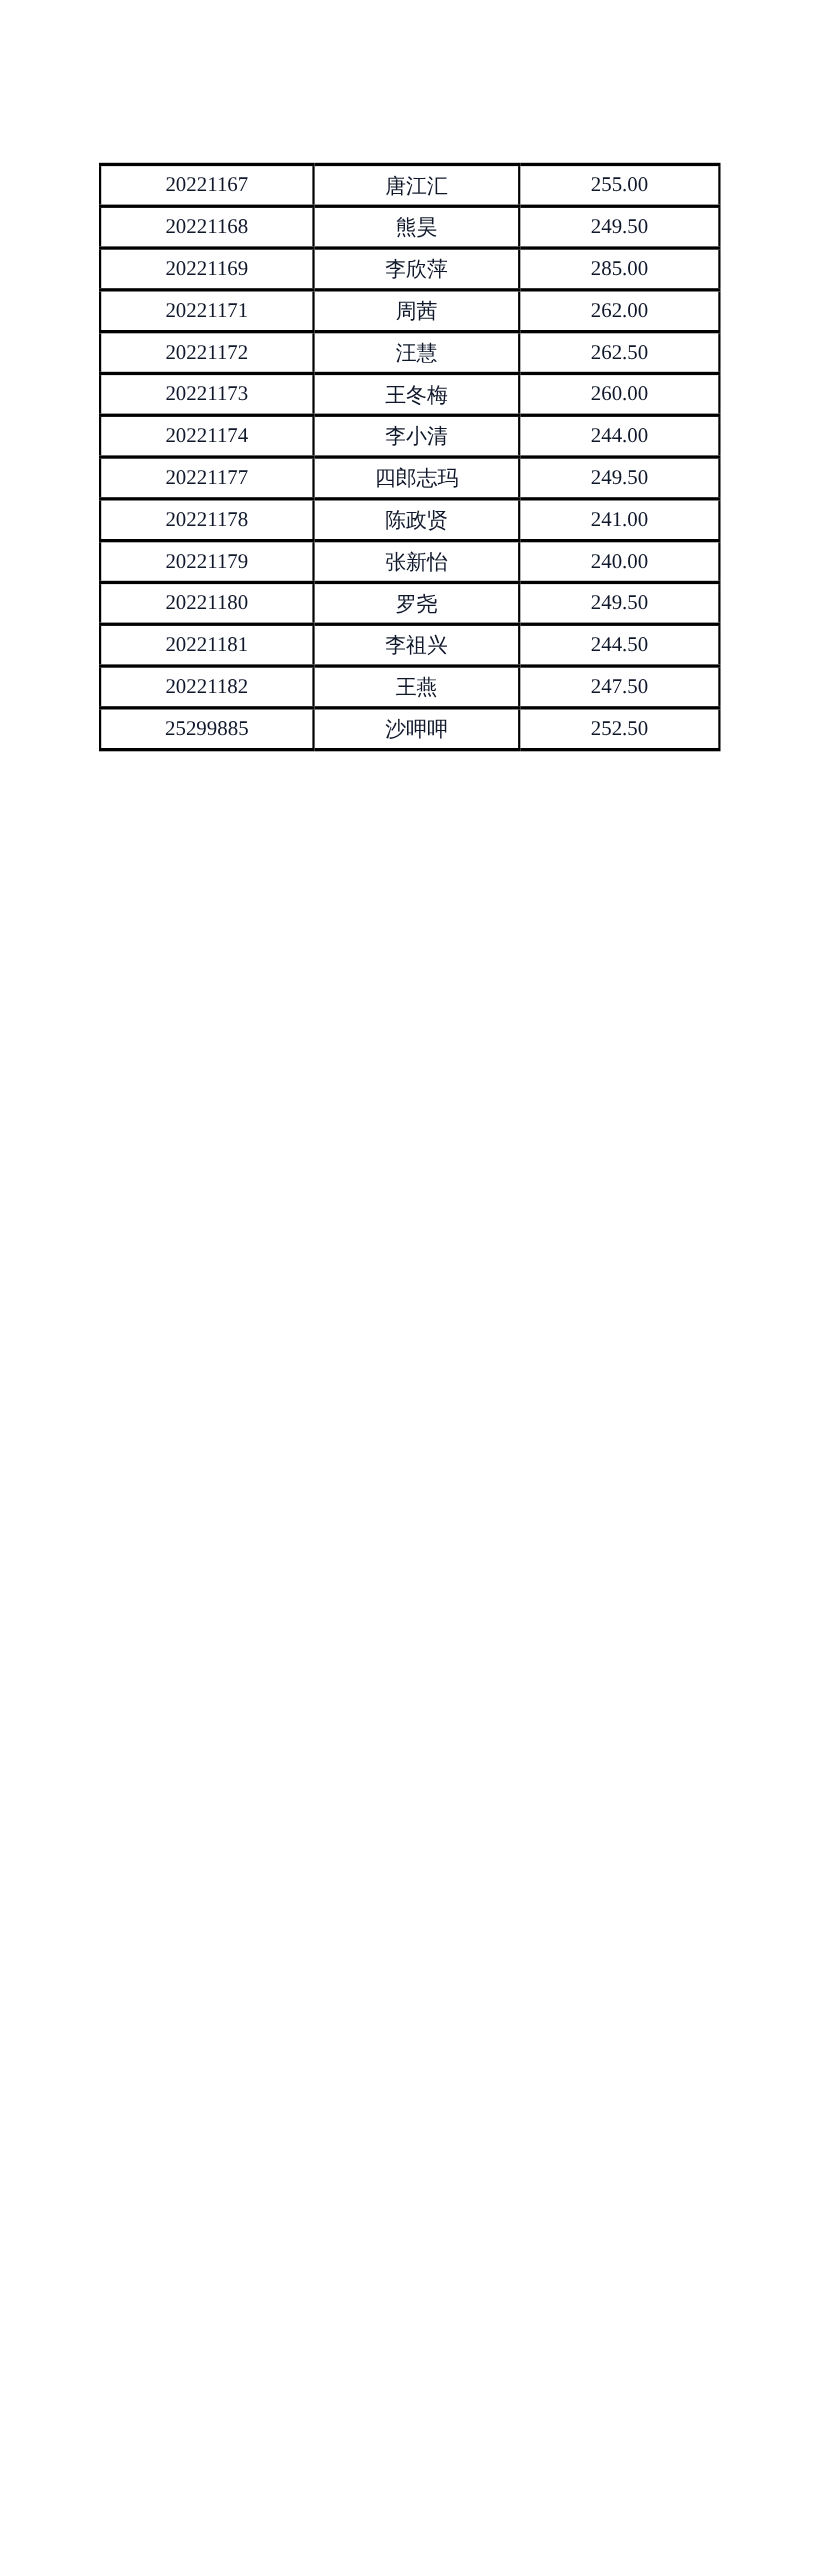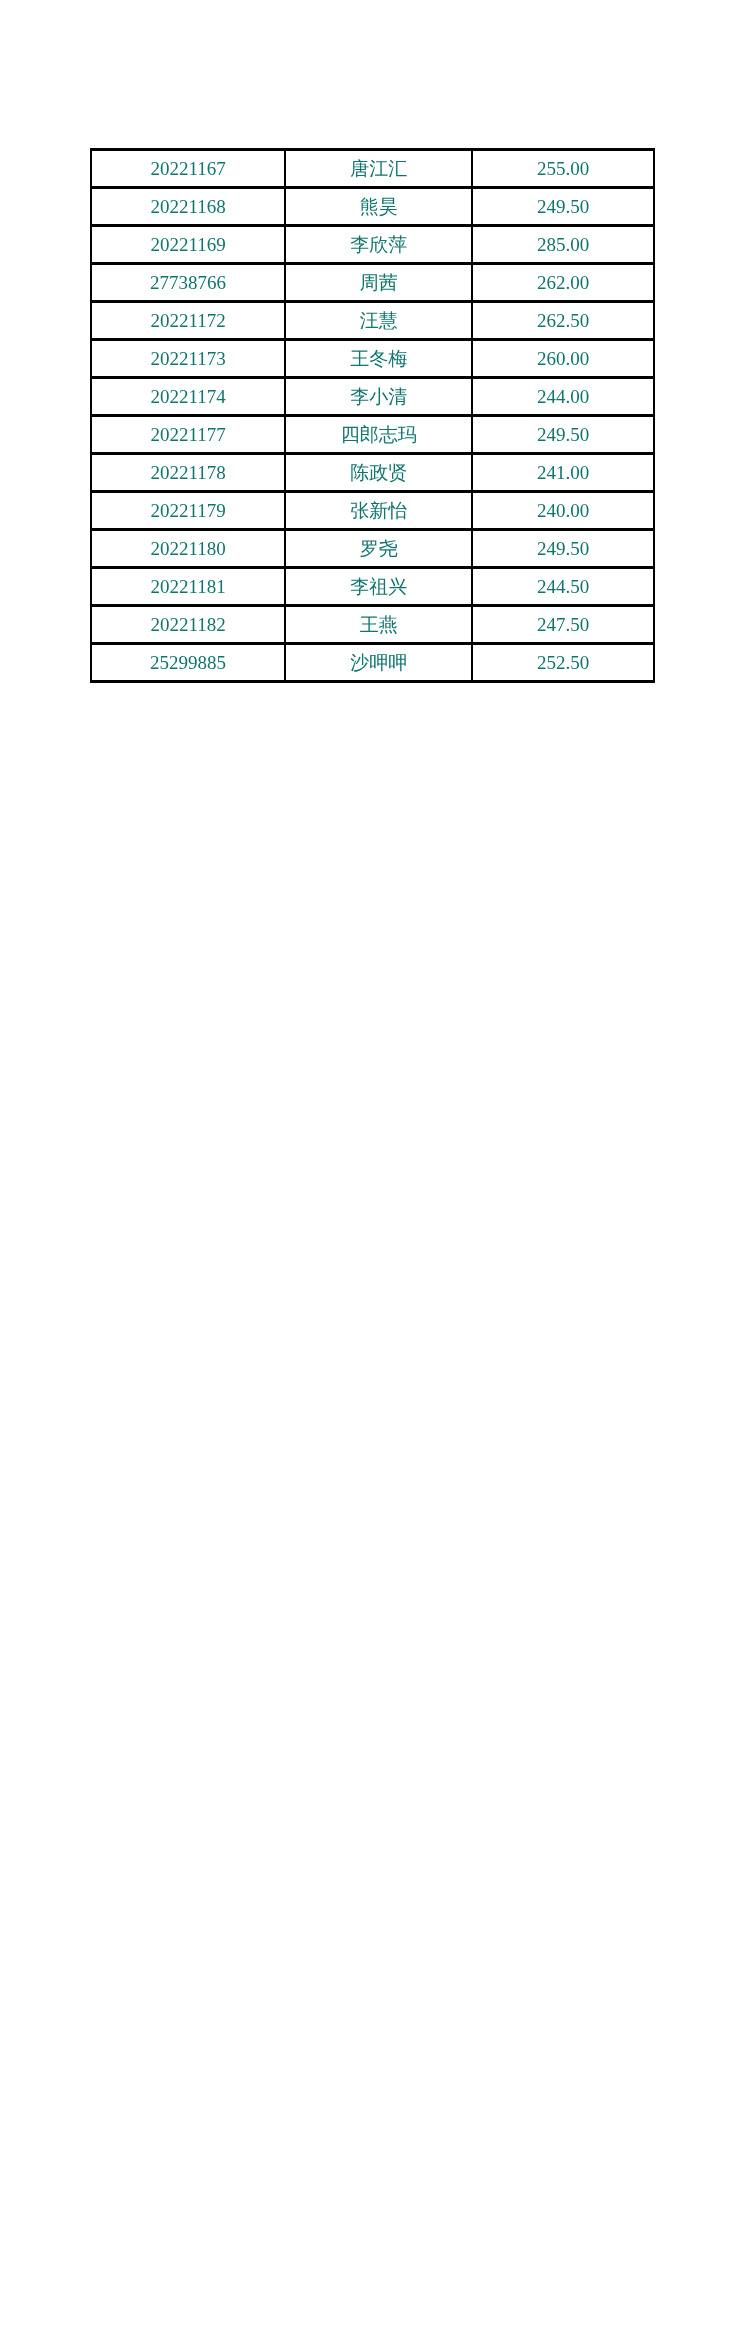--- a/index.html
+++ b/index.html
@@ -32,21 +32,21 @@
   }
   table.score-table td {
     border-left: 2px solid #000000;
     border-right: 2px solid #000000;
     border-top: 3px solid #000000;
     border-bottom: 3px solid #000000;
     height: 38px;
     text-align: center;
     vertical-align: middle;
     font-size: 19px;
-    color: #0f766e;
+    color: #0f172a;
     letter-spacing: 0px;
     white-space: nowrap;
     overflow: hidden;
   }
   td.col-id    { width: 172px; }
   td.col-name  { width: 166px; }
   td.col-score { width: 161px; }
 </style>
 </head>
 <body>
@@ -64,21 +64,21 @@
             <td class="col-id">20221168</td>
             <td class="col-name">熊昊</td>
             <td class="col-score">249.50</td>
           </tr>
           <tr>
             <td class="col-id">20221169</td>
             <td class="col-name">李欣萍</td>
             <td class="col-score">285.00</td>
           </tr>
           <tr>
-            <td class="col-id">27738766</td>
+            <td class="col-id">20221171</td>
             <td class="col-name">周茜</td>
             <td class="col-score">262.00</td>
           </tr>
           <tr>
             <td class="col-id">20221172</td>
             <td class="col-name">汪慧</td>
             <td class="col-score">262.50</td>
           </tr>
           <tr>
             <td class="col-id">20221173</td>

